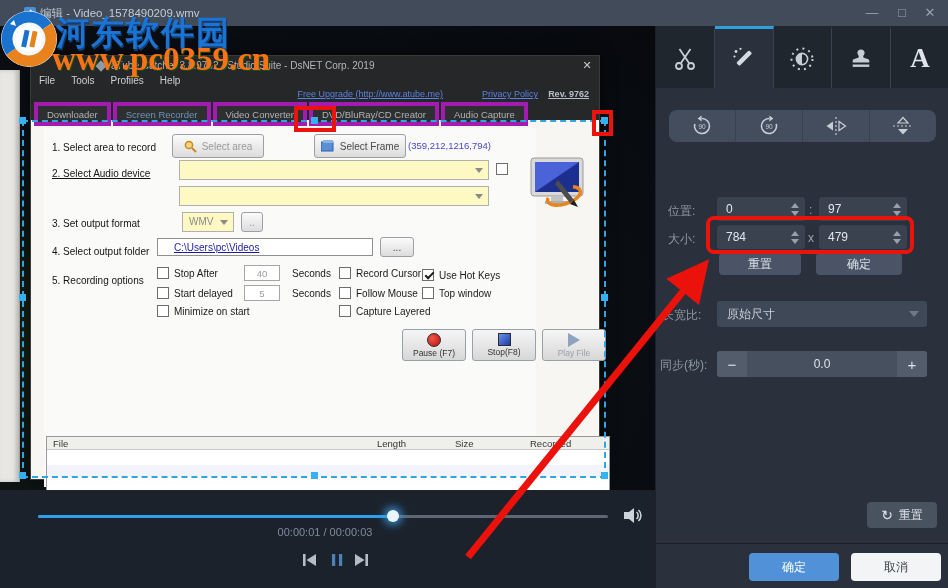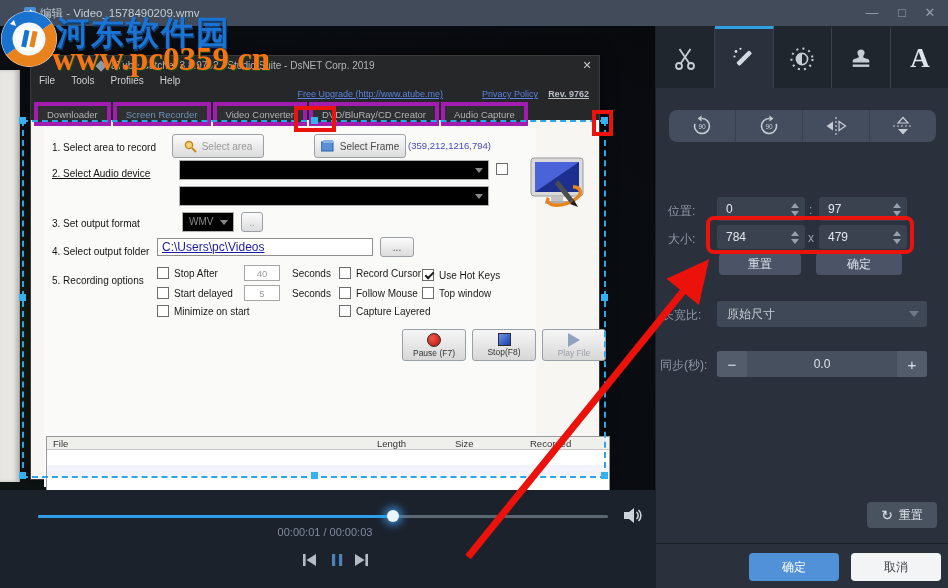--- a/index.html
+++ b/index.html
@@ -27,21 +27,21 @@
   .rw-close { left:548px; top:2px; width:16px; height:14px; color:#c9c9c9; font-size:11px; text-align:center; line-height:14px; }
   .rw-menu { left:8px; top:19px; font-size:10px; color:#cfcfcf; display:flex; gap:16px; }
   .rw-links { right:10px; top:33px; font-size:9px; display:flex; gap:10px; }
   .lk { color:#5a82de; text-decoration:underline;margin-left:29px; }
   .lk-rev { color:#b9bfc7; font-weight:bold; text-decoration:underline; }
   .rw-tabs { left:3px; top:46px; display:flex; gap:2px; }
   .rtab { border:4px solid #a21caf; background:#2e2f30; color:#b3b3b3; font-size:9.5px; padding:3px 9px 2px 9px; white-space:nowrap; }
   .rtab.active { color:#6f94bb; }
   .rw-content { left:0; top:72px; width:492px; height:359px; background:#fafaf8;margin-left:13px; }
   .flabel { position:absolute; font-size:10px; color:#141414; }
-  .combo { position:absolute; background:#000000; border:1px solid #b0b0b0;padding-left:6px; }
+  .combo { position:absolute; background:#fef9c3; border:1px solid #b0b0b0;padding-left:6px; }
   .combo .cv { position:absolute; right:5px; top:50%; margin-top:-2px; width:0; height:0; border-left:4px solid transparent; border-right:4px solid transparent; border-top:5px solid #8a8a8a; }
   .combo .ctext { position:absolute; left:6px; top:3px; font-size:10px; color:#8a8a8a; }
   .gbtn { position:absolute; border:1px solid #9aa0a6; border-radius:3px; background:linear-gradient(#fbfbfb,#dcdcdc); font-size:10px; display:flex; align-items:center; justify-content:center; gap:5px; }
   .cb { position:absolute; width:12px; height:12px; background:#fff; border:1px solid #6d6d6d; }
   .cb.checked::after { content:""; position:absolute; left:2px; top:2px; width:7px; height:3px; border-left:2px solid #1d1d1d; border-bottom:2px solid #1d1d1d; transform:rotate(-45deg); }
   .ol { position:absolute; font-size:10px; color:#1a1a1a; }
   .vb { position:absolute; width:36px; height:16px; border:1px solid #a6a6a6; background:#fff; font-size:9.5px; color:#9a9a9a; text-align:center; line-height:16px; }
   .recbtn { position:absolute; width:64px; height:32px; border:1px solid #98a0a8; border-radius:3px; background:linear-gradient(#f6f6f6,#d7d7d7); display:flex; flex-direction:column; align-items:center; justify-content:center; gap:1px; }
   .recbtn .lbl { font-size:8.5px; color:#333; }
   .recbtn.disabled .lbl { color:#9aa0a8; }
@@ -184,21 +184,21 @@
         </svg>
 
         <span class="flabel" style="left:8px;top:90px">3. Set output format</span>
         <div class="combo" style="left:138px;top:84px;width:52px;height:20px">
             <span class="ctext">WMV</span>
             <span class="cv"></span>
           </div>
         <div class="gbtn" style="left:197px;top:84px;width:22px;height:20px;color:#9a9a9a">..</div>
 
         <span class="flabel" style="left:8px;top:118px">4. Select output folder</span>
-        <div class="abs" style="left:113px;top:110px;width:216px;height:18px;background:#fff;border:1px solid #8f8f8f;font-size:12px;color:#1a1aa6;text-decoration:underline;line-height:17px;padding-left:4px">C:\Users\pc\Videos</div>
+        <div class="abs" style="left:113px;top:110px;width:216px;height:18px;background:#fff;border:1px solid #8f8f8f;font-size:10px;color:#1a1aa6;text-decoration:underline;line-height:17px;padding-left:16px">C:\Users\pc\Videos</div>
         <div class="gbtn" style="left:336px;top:109px;width:34px;height:20px;color:#444">...</div>
 
         <span class="flabel" style="left:8px;top:147px">5. Recording options</span>
         <span class="cb" style="left:113px;top:139px"></span>
         <span class="ol" style="left:130px;top:140px">Stop After</span>
         <span class="vb" style="left:200px;top:137px">40</span>
         <span class="ol" style="left:248px;top:140px">Seconds</span>
         <span class="cb" style="left:295px;top:139px"></span>
         <span class="ol" style="left:312px;top:140px">Record Cursor</span>
         <span class="cb checked" style="left:378px;top:141px"></span>

